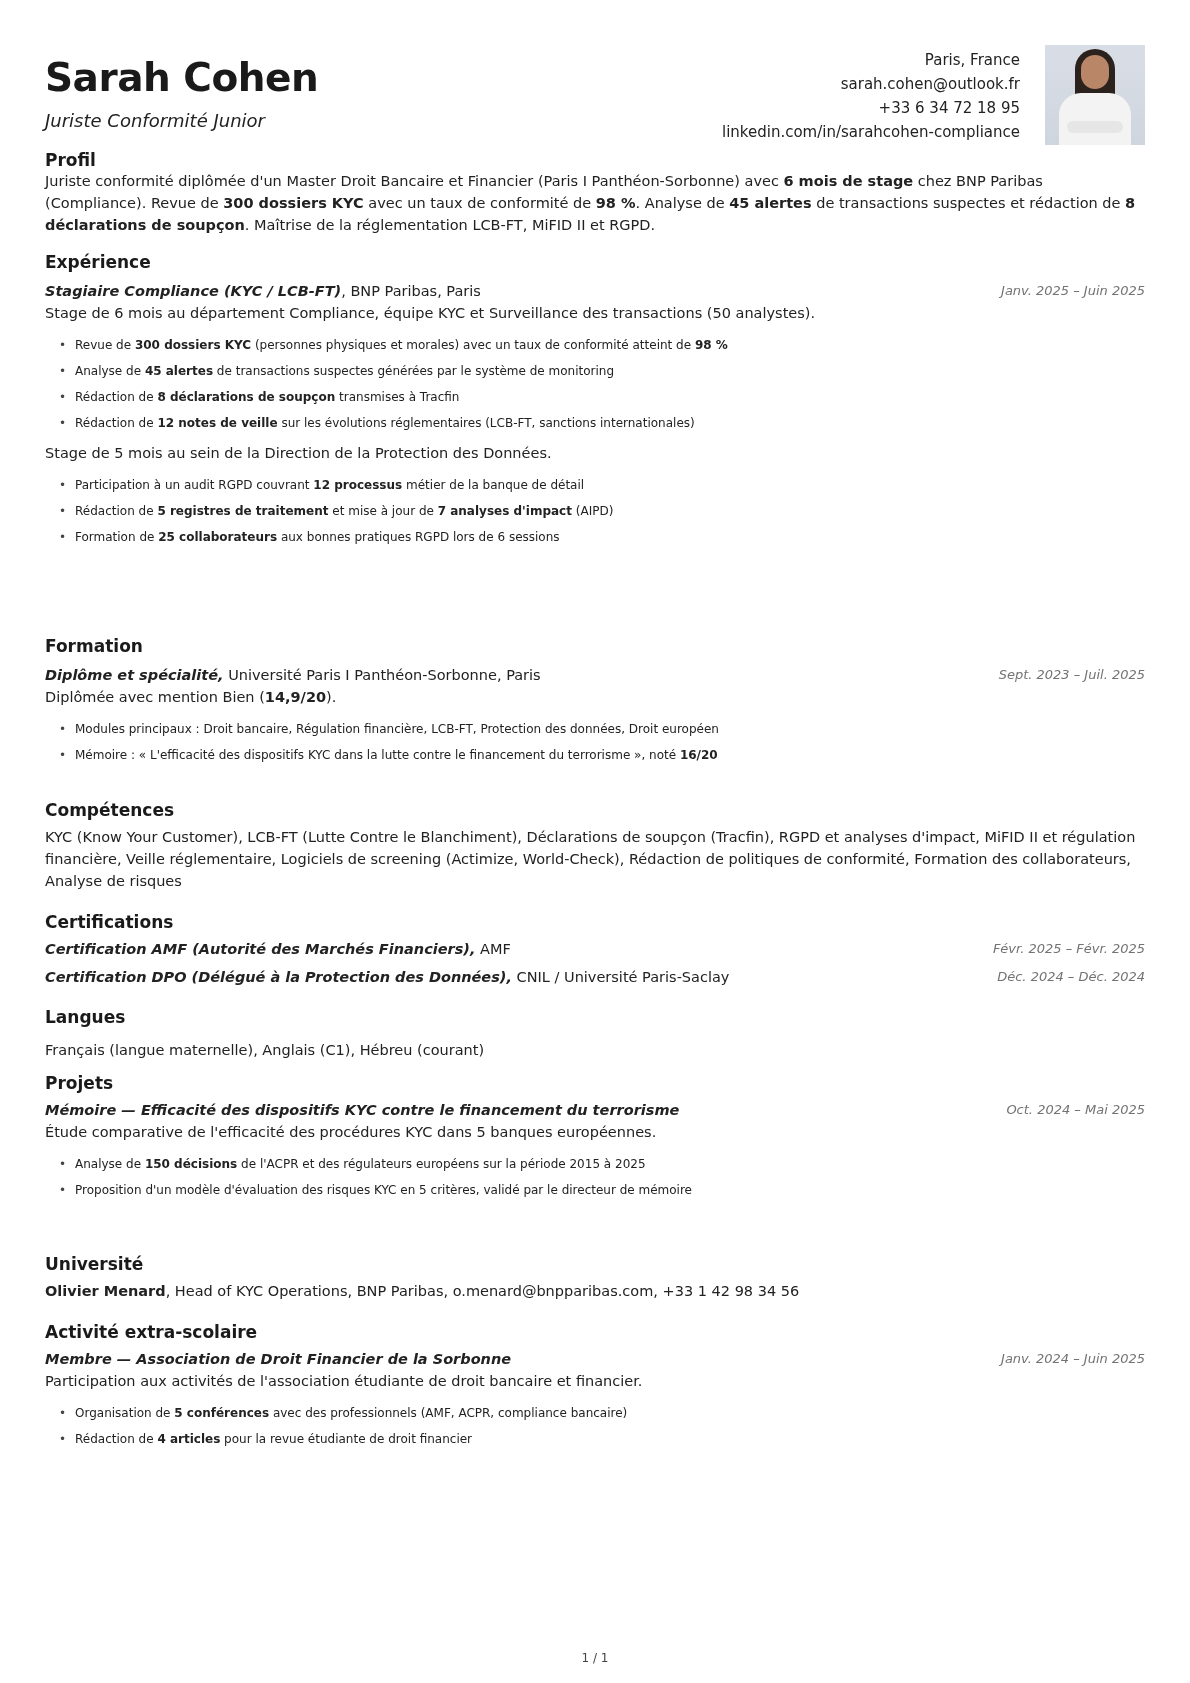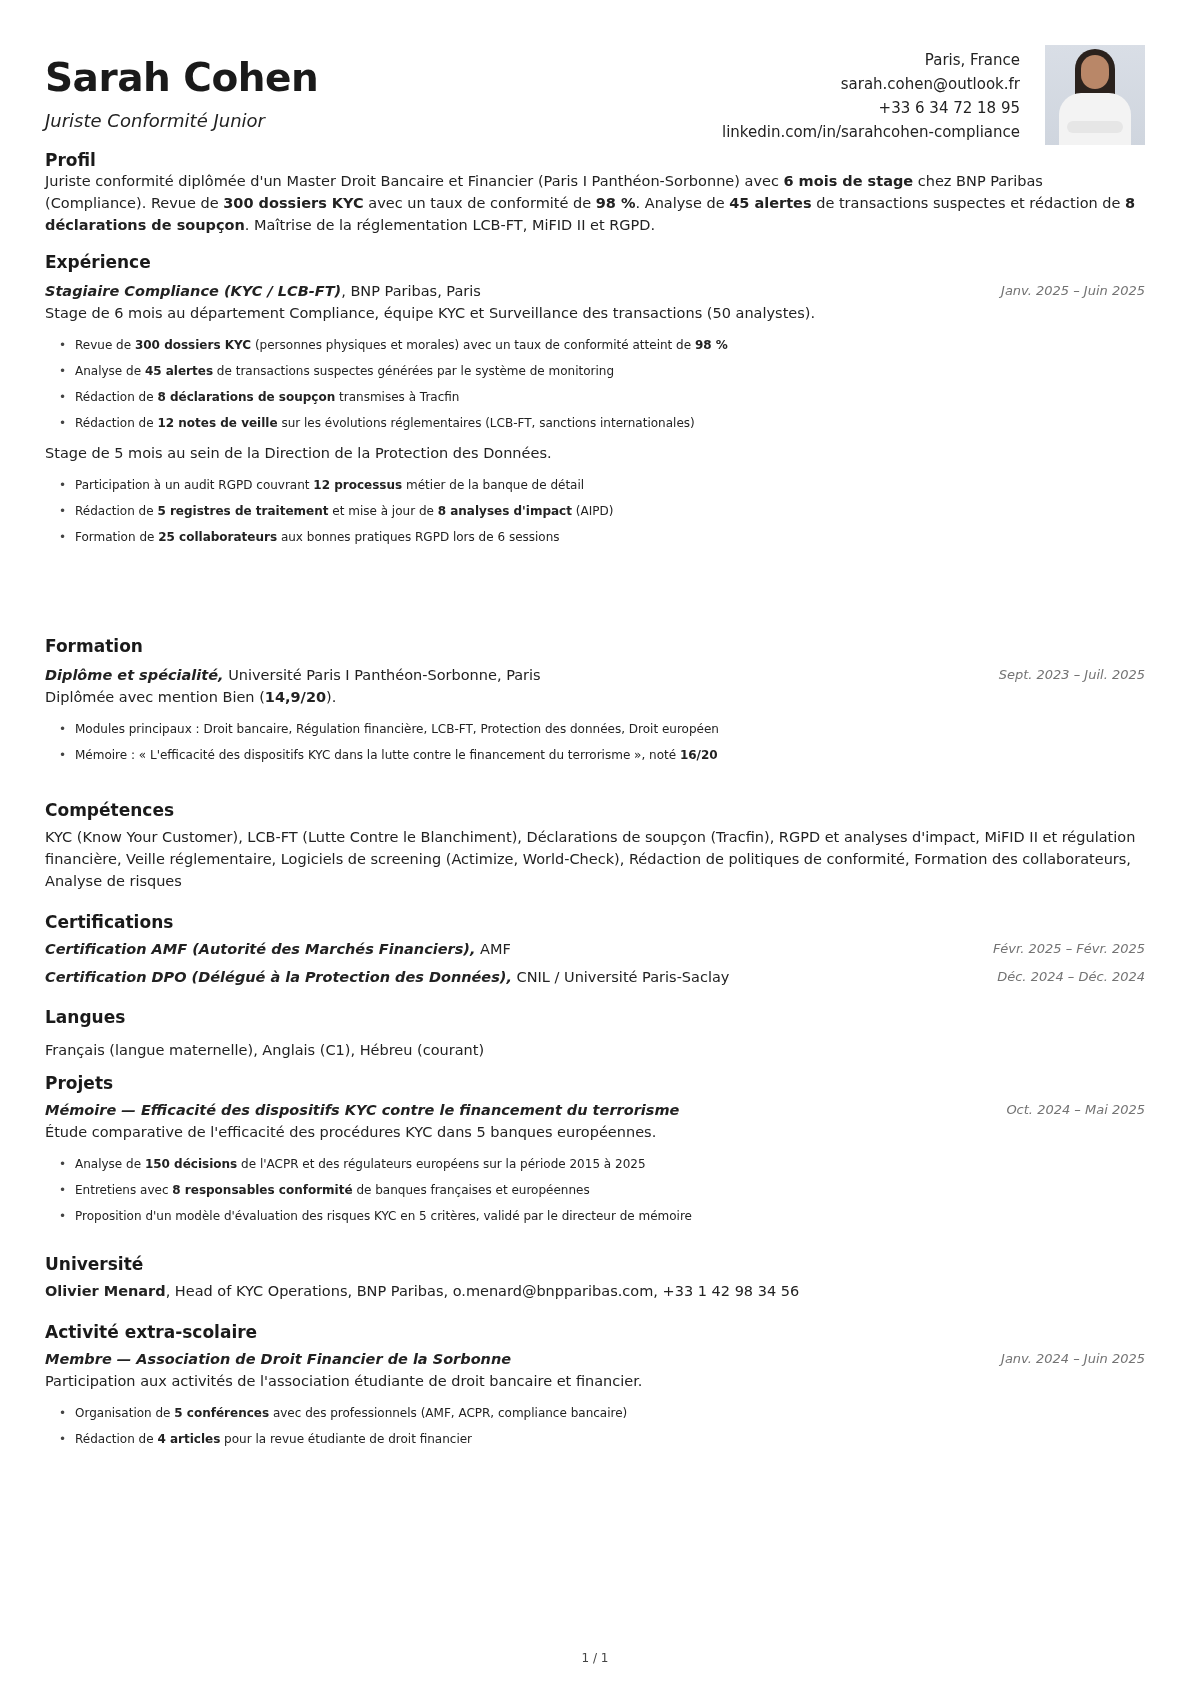--- a/index.html
+++ b/index.html
@@ -67,21 +67,21 @@
           <li><span>Revue de </span><b>300 dossiers KYC</b><span> (personnes physiques et morales) avec un taux de conformité atteint de </span><b>98 %</b></li>
           <li><span>Analyse de </span><b>45 alertes</b><span> de transactions suspectes générées par le système de monitoring</span></li>
           <li><span>Rédaction de </span><b>8 déclarations de soupçon</b><span> transmises à Tracfin</span></li>
           <li><span>Rédaction de </span><b>12 notes de veille</b><span> sur les évolutions réglementaires (LCB-FT, sanctions internationales)</span></li>
         </ul>
     </div>
     <div style="margin-top:6px;">
       <div class="p">Stage de 5 mois au sein de la Direction de la Protection des Données.</div>
       <ul class="bul">
           <li><span>Participation à un audit RGPD couvrant </span><b>12 processus</b><span> métier de la banque de détail</span></li>
-          <li><span>Rédaction de </span><b>5 registres de traitement</b><span> et mise à jour de </span><b>8 analyses d'impact</b><span> (AIPD)</span></li>
+          <li><span>Rédaction de </span><b>5 registres de traitement</b><span> et mise à jour de </span><b>7 analyses d'impact</b><span> (AIPD)</span></li>
           <li><span>Formation de </span><b>25 collaborateurs</b><span> aux bonnes pratiques RGPD lors de 6 sessions</span></li>
         </ul>
     </div>
   </div>
 
   <div class="section" style="top:636px;">
     <h2 class="section-title">Formation</h2>
     <div style="margin-top:8px;" class="entry-head">
       <span class="role">Diplôme et spécialité,</span><span> Université Paris I Panthéon-Sorbonne, Paris</span>
       <span class="date">Sept. 2023 – Juil. 2025</span>
@@ -117,21 +117,20 @@
 
   <div class="section" style="top:1073px;">
     <h2 class="section-title">Projets</h2>
     <div class="entry-head" style="margin-top:6px;">
       <span class="role">Mémoire — Efficacité des dispositifs KYC contre le financement du terrorisme</span>
       <span class="date">Oct. 2024 – Mai 2025</span>
     </div>
     <div class="p">Étude comparative de l'efficacité des procédures KYC dans 5 banques européennes.</div>
     <ul class="bul">
         <li><span>Analyse de </span><b>150 décisions</b><span> de l'ACPR et des régulateurs européens sur la période 2015 à 2025</span></li>
-        <li><span>Entretiens avec </span><b>8 responsables conformité</b><span> de banques françaises et européennes</span></li>
         <li><span>Proposition d'un modèle d'évaluation des risques KYC en 5 critères, validé par le directeur de mémoire</span></li>
       </ul>
   </div>
 
   <div class="section" style="top:1254px;">
     <h2 class="section-title">Université</h2>
     <div class="p" style="margin-top:6px;">
       <b>Olivier Menard</b><span>, Head of KYC Operations, BNP Paribas, o.menard@bnpparibas.com, +33 1 42 98 34 56</span>
     </div>
   </div>

